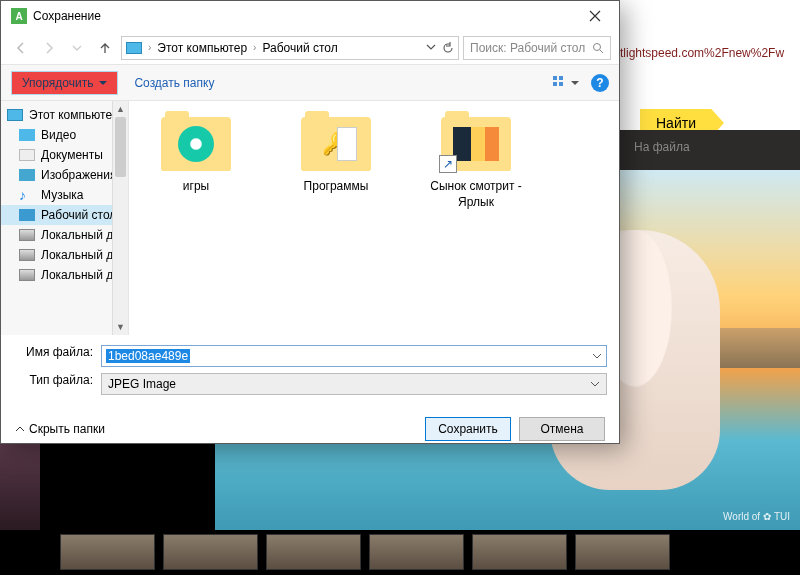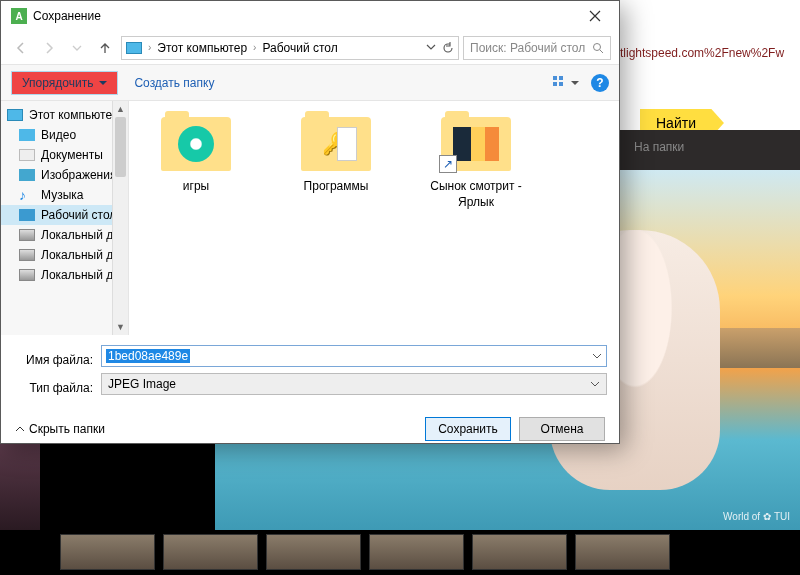--- a/index.html
+++ b/index.html
@@ -67,41 +67,41 @@
 .file { width:110px; text-align:center; cursor:pointer; }
 .folder-icon { width:70px; height:54px; margin:0 auto 8px; position:relative; }
 .folder-back { position:absolute; inset:0; background:#ffe08a; border-radius:4px 4px 2px 2px; }
 .folder-tab { position:absolute; top:-6px; left:4px; width:24px; height:8px; background:#ffe08a; border-radius:3px 3px 0 0; }
 .folder-inner { position:absolute; top:6px; left:8px; right:8px; bottom:6px; display:flex; align-items:center; justify-content:center; font-size:28px; }
 .file-name { line-height:1.3; }
 
 .shortcut-badge { position:absolute; bottom:-2px; left:-2px; width:18px; height:18px; background:#fff; border:1px solid #888; display:flex; align-items:center; justify-content:center; font-size:12px; color:#1e5fb4; }
 
 .fields { padding:10px 12px 6px; }
-.field-row { display:flex; align-items:flex-end; margin-bottom:6px; gap:8px; }
+.field-row { display:flex; align-items:flex-start; margin-bottom:6px; gap:8px; }
 .field-label { width:80px; text-align:right; }
 .field-input { flex:1; height:22px; border:1px solid #7aa7d8; padding:0 4px; display:flex; align-items:center; justify-content:space-between; }
 .sel-text { background:#1e88e5; color:#fff; padding:0 2px; }
 .field-select { flex:1; height:22px; border:1px solid #bbb; background:#eee; padding:0 6px; display:flex; align-items:center; justify-content:space-between; }
 
 .footer { display:flex; align-items:center; padding:10px 14px; gap:10px; }
 .hide-folders { display:flex; align-items:center; gap:4px; cursor:pointer; }
 .footer-btns { margin-left:auto; display:flex; gap:8px;border-radius:11px; }
 .btn { min-width:86px; height:24px; border:1px solid #adadad; background:#e1e1e1; cursor:pointer; display:flex; align-items:center; justify-content:center; }
 .btn.primary { border:1px solid #0078d7; background:#e5f1fb; }
 
 svg { display:block; }
 </style>
 </head>
 <body>
 
 <div class="bg-browser">
   <div class="bg-url">tlightspeed.com%2Fnew%2Fw</div>
   <div class="bg-find">Найти</div>
-  <div class="bg-darkbar">На папки</div>
+  <div class="bg-darkbar">На файла</div>
 </div>
 <div class="bg-image">
   <div class="sun"></div>
   <div class="horizon"></div>
   <div class="person"></div>
   <div class="wm">World of ✿ TUI</div>
 </div>
 <div class="side-img"></div>
 <div class="thumbs">
   <div class="thumb"></div>

